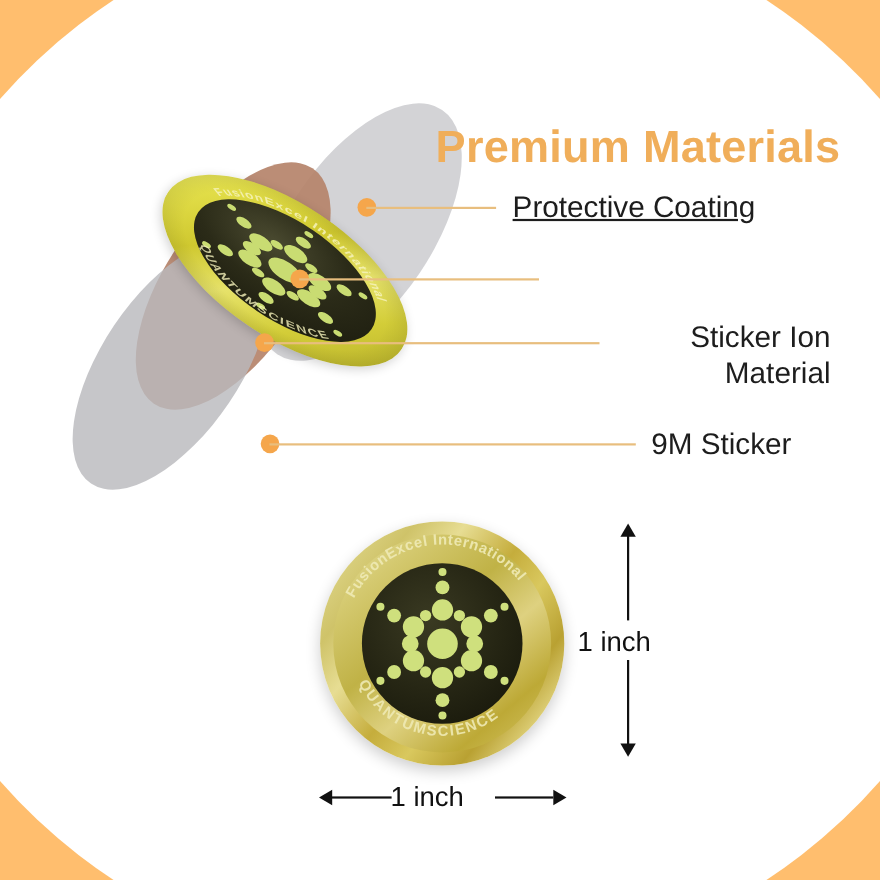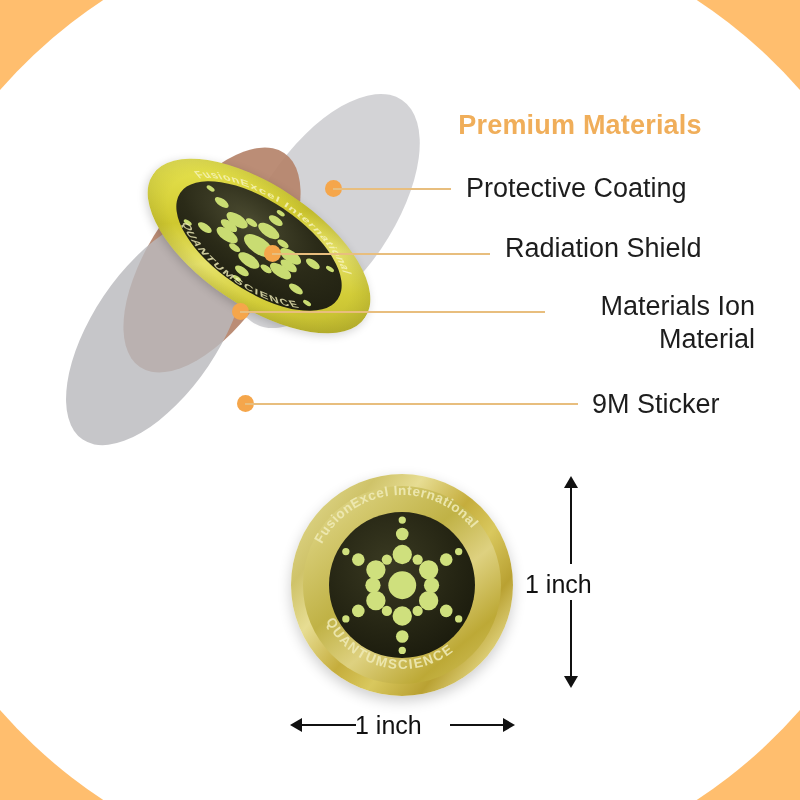--- a/index.html
+++ b/index.html
@@ -122,33 +122,33 @@
     background: #E8BE7E;
   }
 
   
   .title {
     position: absolute;
     left: 390px;
     top: 110px;
     width: 380px;
     color: #F0AE5A;
-    font-size: 27px;
+    font-size: 41px;
     font-weight: bold;
     letter-spacing: .2px;
     text-align: center;
   }
   .label {
     position: absolute;
     color: #1d1d1d;
     font-size: 27px;
     line-height: 33px;
     white-space: pre-line;
   }
-  .label-coating  { left: 466px; top: 172px; }
+  .label-coating  { left: 466px; top: 172px; text-decoration: underline; }
   .label-shield   { left: 505px; top: 232px; }
   .label-ion      { left: 450px; top: 290px; width: 305px; text-align: right; }
   .label-sticker  { left: 592px; top: 388px; }
 
   
   .product {
     position: absolute;
     left: 291px;
     top: 474px;
     width: 222px;
@@ -331,22 +331,21 @@
 
   <div class="leader-dot" style="left:232px; top:303px;"></div>
   <div class="leader-line" style="left:240px; top:311px; width:305px;"></div>
 
   <div class="leader-dot" style="left:237px; top:395px;"></div>
   <div class="leader-line" style="left:245px; top:403px; width:333px;"></div>
 
   <div class="title">Premium Materials</div>
 
   <div class="label label-coating">Protective Coating</div>
-  <div class="label label-shield">Radiation Shield</div>
-  <div class="label label-ion">Materials Ion
+  <div class="label label-ion">Sticker Ion
 Material</div>
   <div class="label label-sticker">9M Sticker</div>
 
   <div class="product">
     <div class="product-inner-ring"></div>
     <div class="product-core">
       <svg width="100%" height="100%" viewBox="0 0 100 100">
         <g fill="#cfe07d">
           <circle cx="50" cy="50" r="9.5"></circle>
           <circle cx="50" cy="29" r="6.6"></circle>

